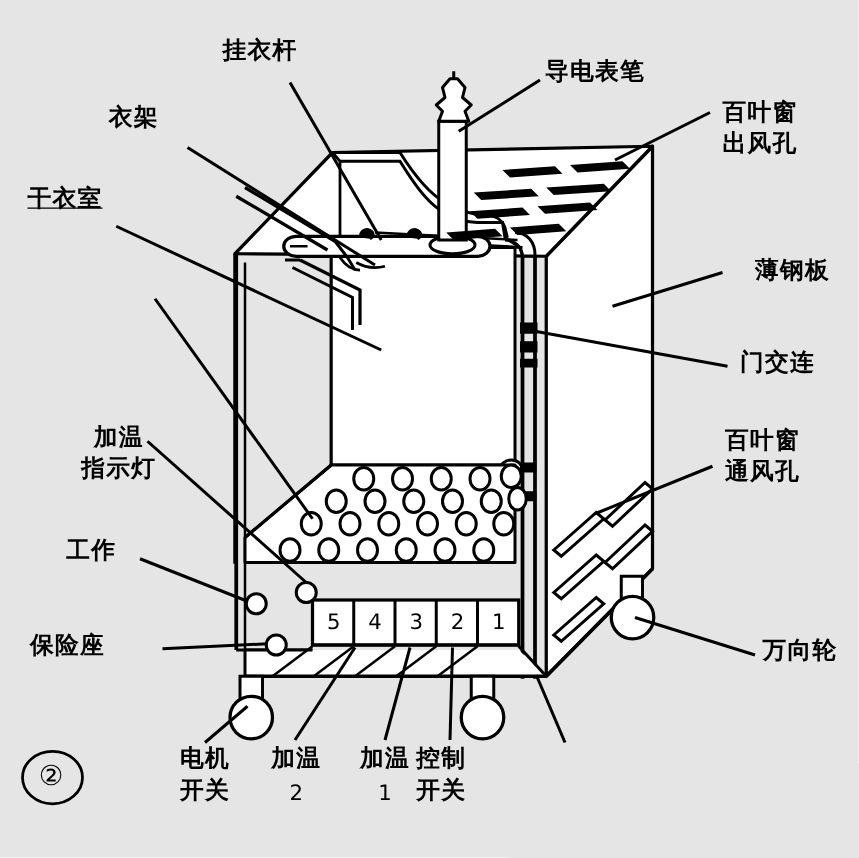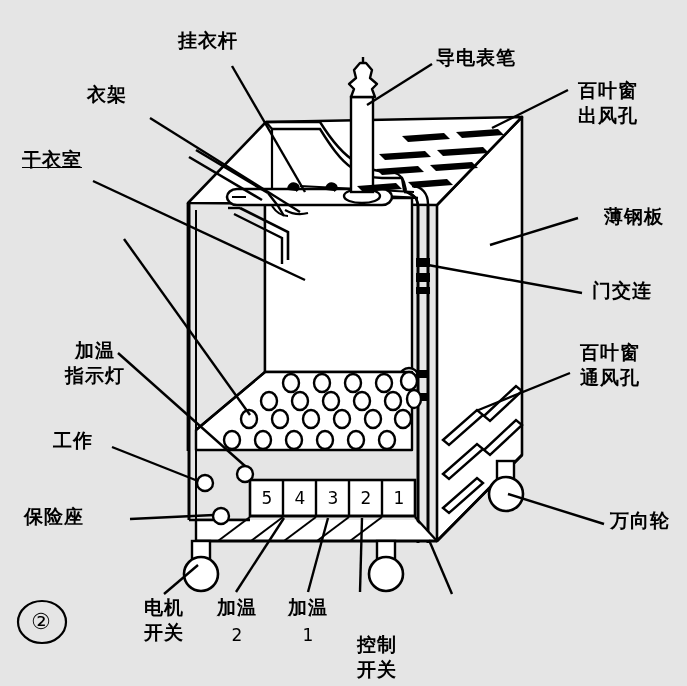--- a/index.html
+++ b/index.html
@@ -329,21 +329,21 @@
 
   <div class="lbl center" style="left:126px; top:595px; width:76px;">电机
 开关</div>
 
   <div class="lbl center" style="left:208px; top:595px; width:58px;">加温</div>
   <div class="lbl num center" style="left:208px; top:623px; width:58px;">2</div>
 
   <div class="lbl center" style="left:279px; top:595px; width:58px;">加温</div>
   <div class="lbl num center" style="left:279px; top:623px; width:58px;">1</div>
 
-  <div class="lbl center" style="left:348px; top:595px; width:58px;margin-top:37px;">控制
+  <div class="lbl center" style="left:324px; top:595px; width:58px;">控制
 开关</div>
 
 
   <div class="sw-num" style="left:256px; top:488px; width:22px;">5</div>
   <div class="sw-num" style="left:289px; top:488px; width:22px;">4</div>
   <div class="sw-num" style="left:322px; top:488px; width:22px;">3</div>
   <div class="sw-num" style="left:355px; top:488px; width:22px;">2</div>
   <div class="sw-num" style="left:388px; top:488px; width:22px;">1</div>
 
   <div class="figno" style="left:31px; top:609px;">②</div>

